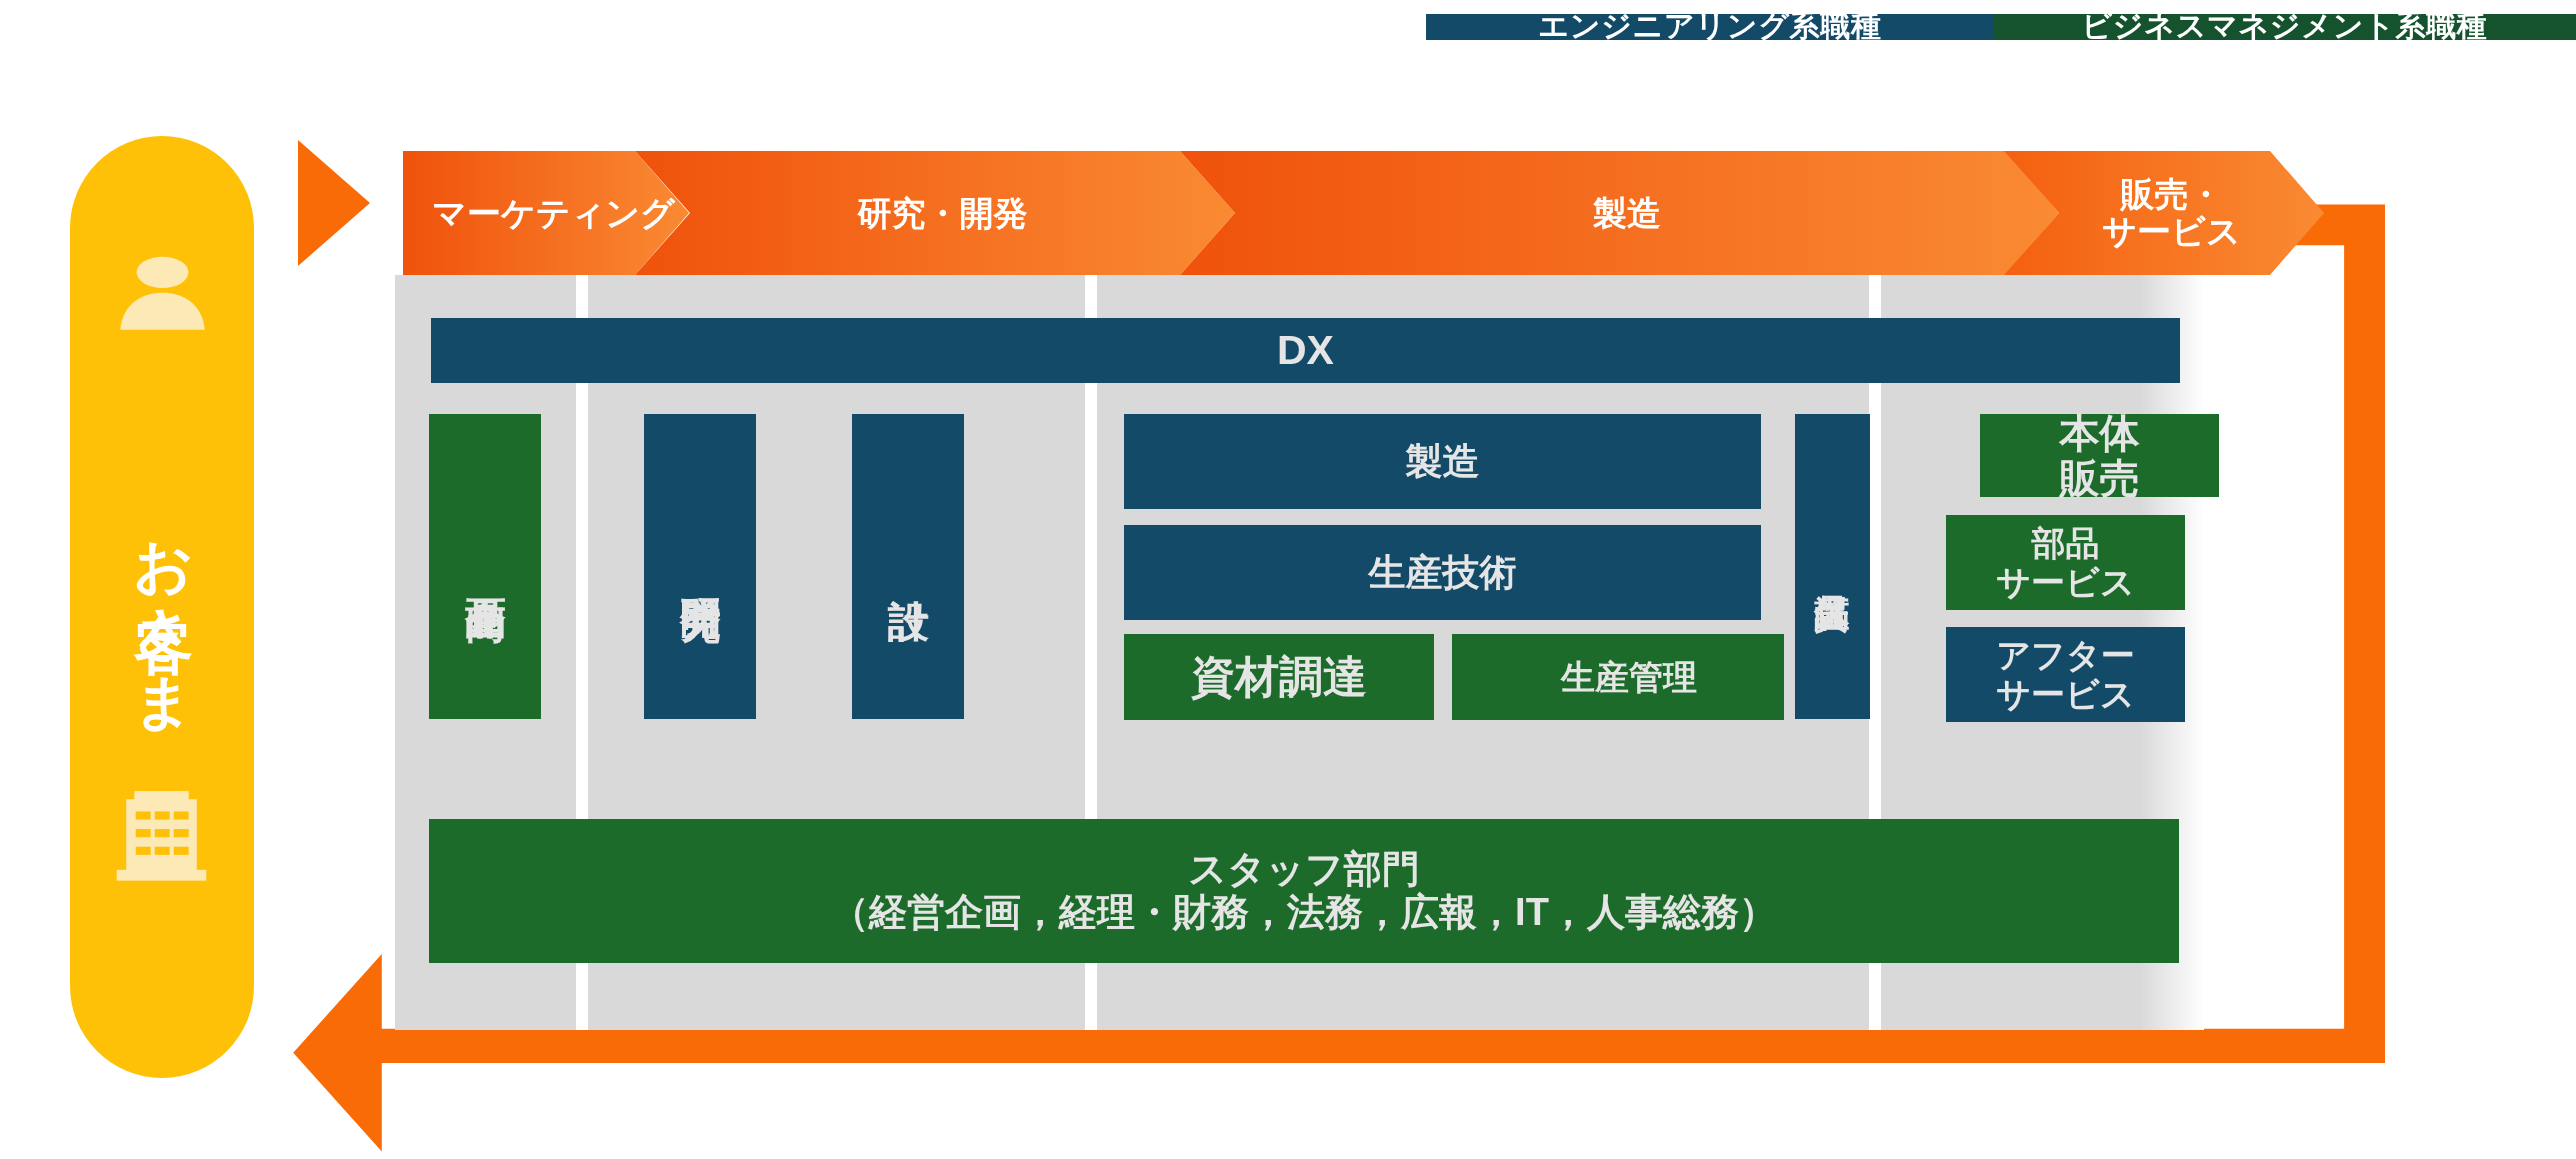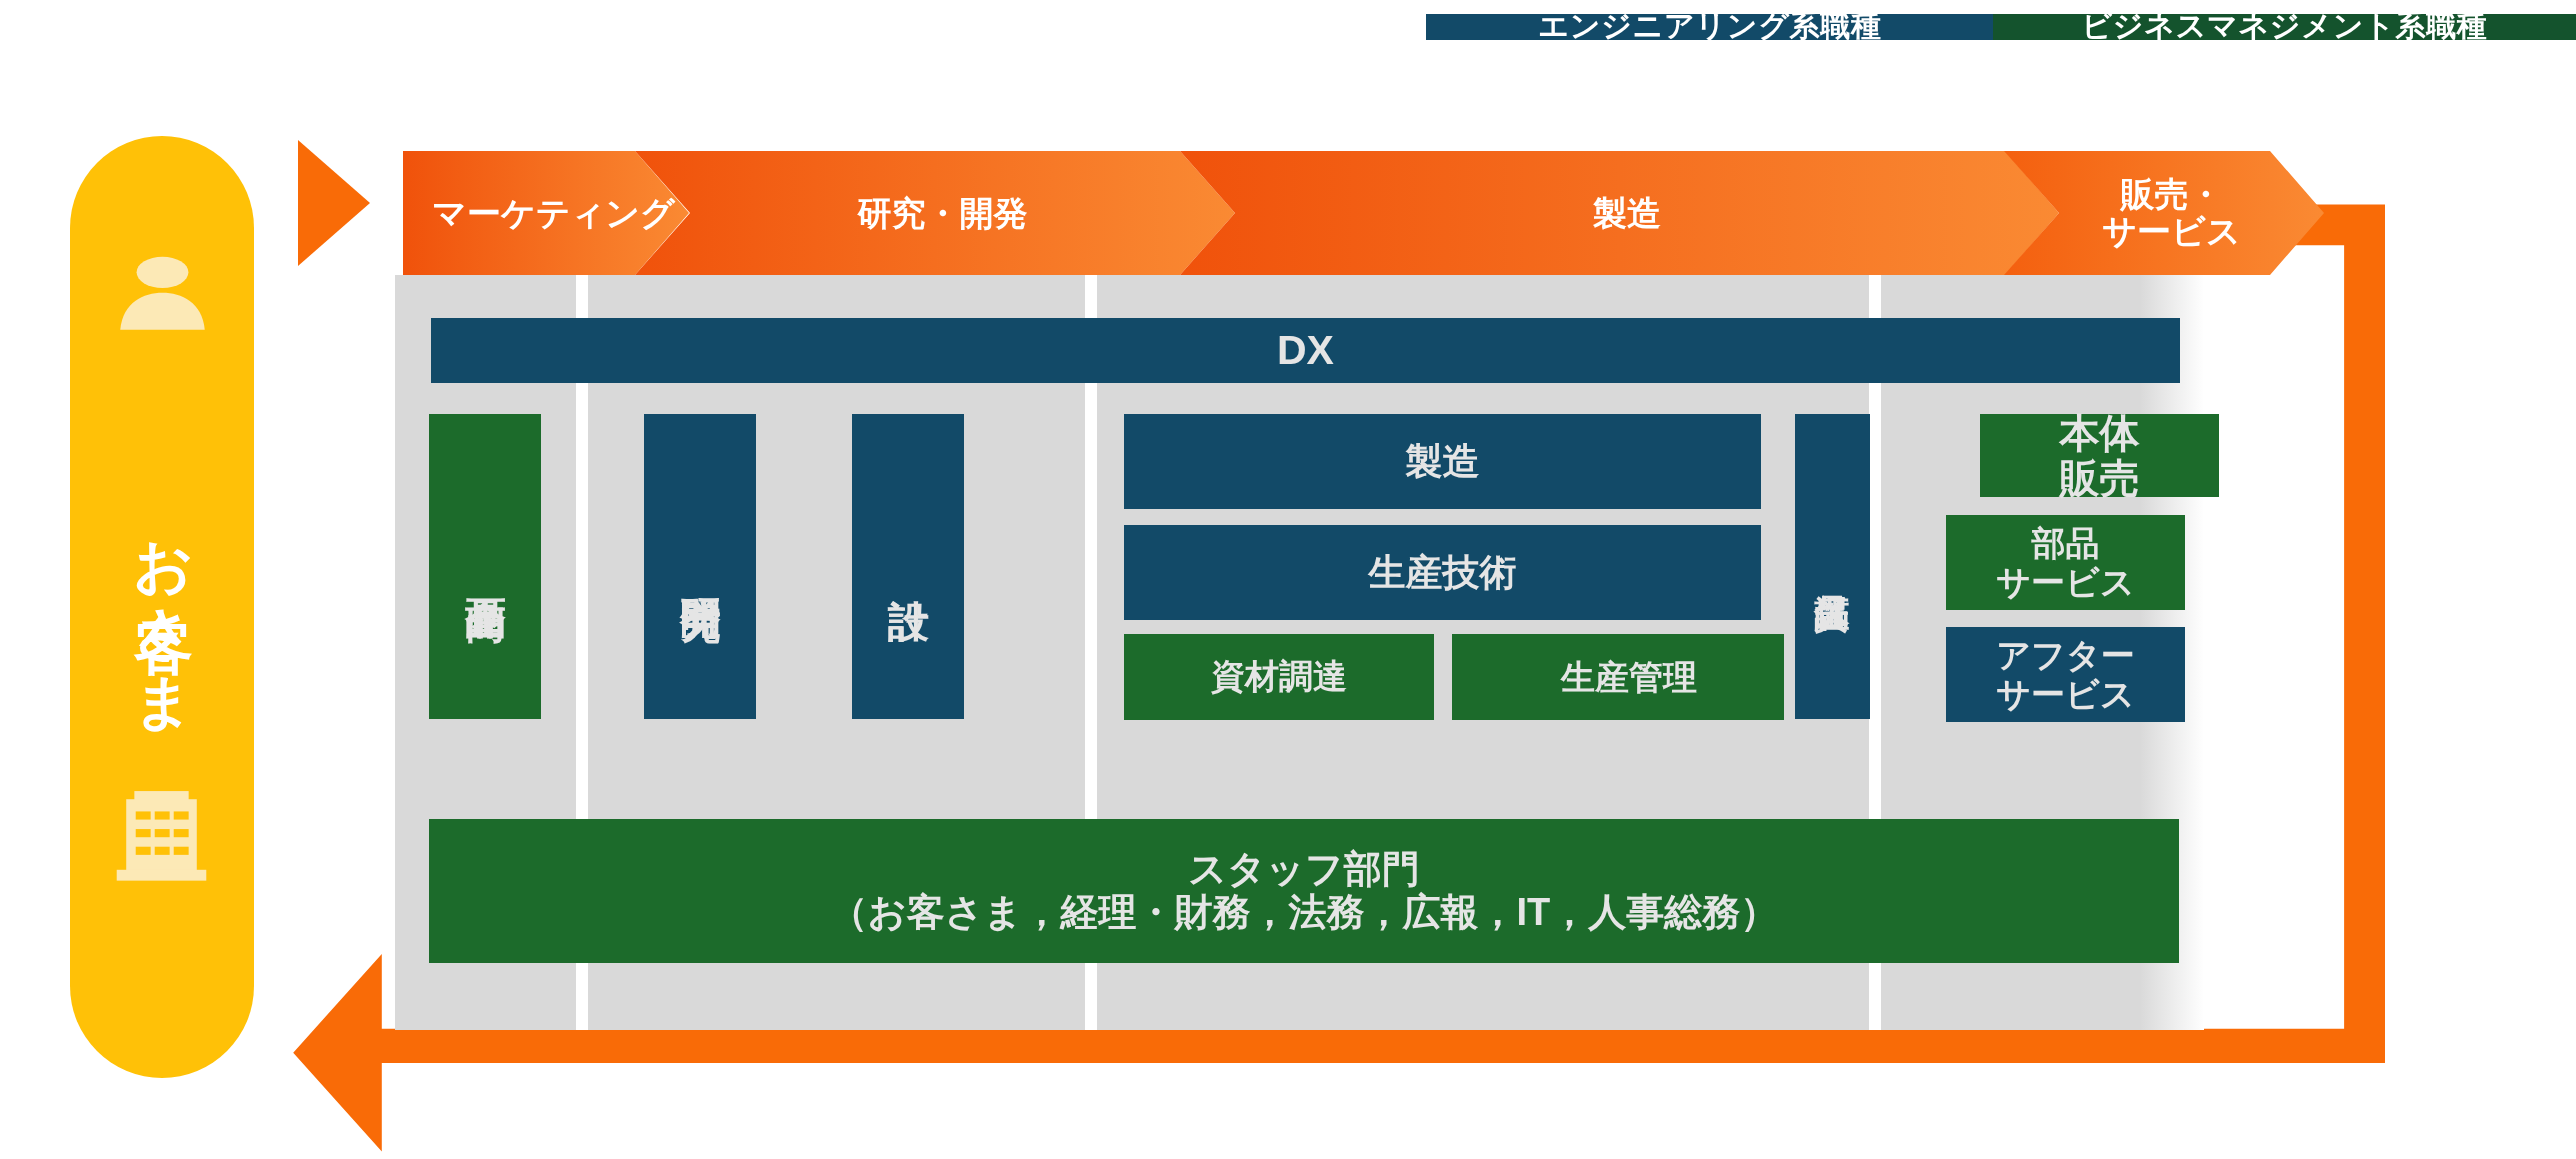--- a/index.html
+++ b/index.html
@@ -57,21 +57,21 @@
   .navy{background:#124A68;}
   .green{background:#1C6B2B;}
   .vtext{writing-mode:vertical-rl;}
 
   #box-dx{left:431px;top:318px;width:1749px;height:65px;font-size:41px;}
   #box-kikaku{left:429px;top:414px;width:112px;height:305px;font-size:41px;}
   #box-kenkyu{left:644px;top:414px;width:112px;height:305px;font-size:41px;}
   #box-sekkei{left:852px;top:414px;width:112px;height:305px;font-size:41px;}
   #box-seizo{left:1124px;top:414px;width:637px;height:95px;font-size:37px;}
   #box-gijutsu{left:1124px;top:525px;width:637px;height:95px;font-size:37px;}
-  #box-shizai{left:1124px;top:634px;width:310px;height:86px;font-size:34px;font-family:Liberation Serif, serif;}
+  #box-shizai{left:1124px;top:634px;width:310px;height:86px;font-size:44px;}
   #box-kanri{left:1452px;top:634px;width:310px;height:86px;font-size:34px;padding-left:22px;}
   #box-hinshitsu{left:1795px;top:414px;width:75px;height:305px;font-size:35px;}
   #box-honntai{left:1980px;top:414px;width:239px;height:83px;font-size:40px;}
   #box-buhin{left:1946px;top:515px;width:239px;height:95px;font-size:34px;}
   #box-after{left:1946px;top:627px;width:239px;height:95px;font-size:34px;}
   #box-staff{left:429px;top:819px;width:1750px;height:144px;font-size:38px;
     flex-direction:column;}
 </style>
 </head>
 <body>
@@ -147,17 +147,17 @@
 
   <div class="box green" id="box-honntai" style="white-space:pre-line;">本体
 販売</div>
   <div class="box green" id="box-buhin" style="white-space:pre-line;">部品
 サービス</div>
   <div class="box navy" id="box-after" style="white-space:pre-line;">アフター
 サービス</div>
 
   <div class="box green" id="box-staff">
     <div>スタッフ部門</div>
-    <div>（お客さま，経理・財務，法務，広報，IT，人事総務）</div>
+    <div>（経営企画，経理・財務，法務，広報，IT，人事総務）</div>
   </div>
 
 </div>
 
 
 </body></html>

